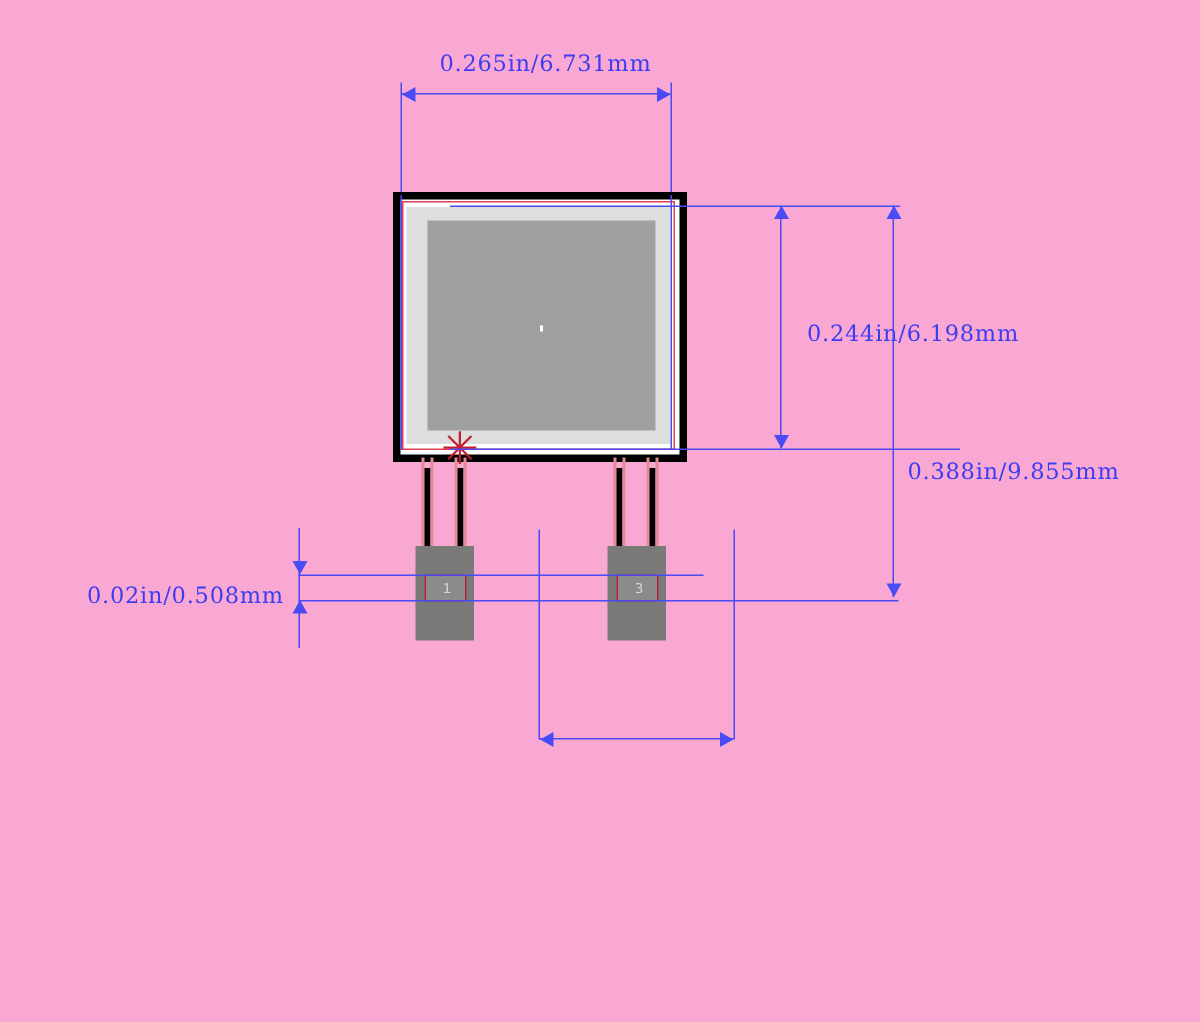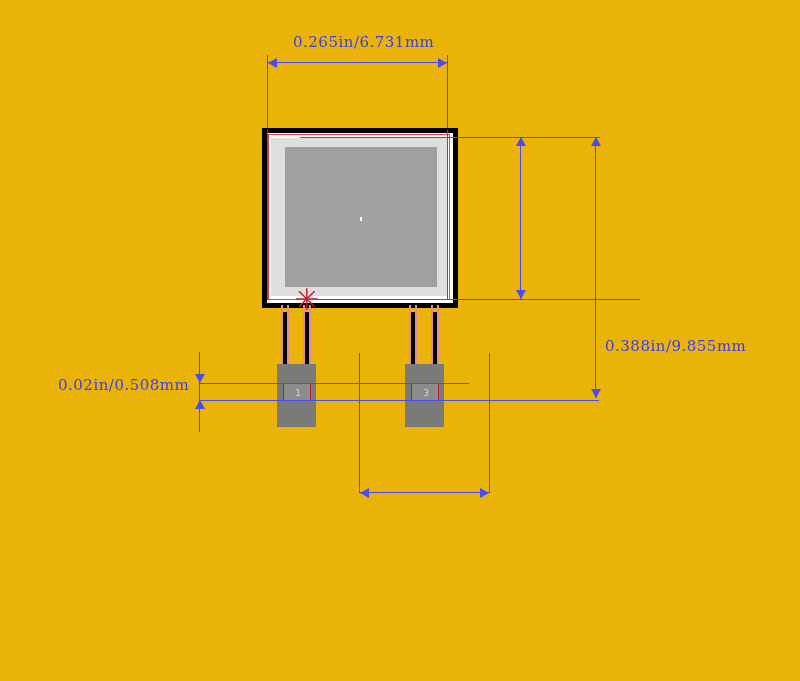--- a/index.html
+++ b/index.html
@@ -1,18 +1,18 @@
 <!DOCTYPE html>
 <html><head>
 <meta charset="utf-8">
 <style>
   html,body{margin:0;padding:0;background:#ffffff;}
   body{width:800px;height:681px;overflow:hidden;
        font-family:"DejaVu Serif",serif;}
-  #stage{position:relative;width:800px;height:681px;background:#eab308;}
+  #stage{position:relative;width:800px;height:681px;background:#f9a8d4;}
   .abs{position:absolute;}
   
   .hline{height:0;border-top-style:solid;border-top-width:1px;}
   .vline{width:0;border-left-style:solid;border-left-width:1px;}
   .dimtext{color:#3c3cf0;font-size:15px;letter-spacing:.5px;white-space:nowrap;
            font-family:"DejaVu Serif",serif;}
   .blue{border-color:#4b4bf5;}
   
   .arrow{width:0;height:0;}
   .ar-left{border-top:5px solid transparent;border-bottom:5px solid transparent;
@@ -65,25 +65,26 @@
 
   <div class="abs hline blue" style="left:300px;top:137px;width:300px;"></div>
   <div class="abs hline blue" style="left:300px;top:299px;width:340px;"></div>
 
   <div class="abs vline blue" style="left:267px;top:130px;height:170px;"></div>
   <div class="abs vline blue" style="left:447px;top:130px;height:170px;"></div>
 
   <div class="abs vline blue" style="left:520px;top:137px;height:162px;"></div>
   <div class="abs arrow ar-up" style="left:516px;top:137px;"></div>
   <div class="abs arrow ar-down" style="left:516px;top:290px;"></div>
+  <div class="abs dimtext" style="left:538px;top:213px;">0.244in/6.198mm</div>
 
   <div class="abs vline blue" style="left:595px;top:137px;height:261px;"></div>
   <div class="abs arrow ar-up" style="left:591px;top:137px;"></div>
   <div class="abs arrow ar-down" style="left:591px;top:389px;"></div>
-  <div class="abs dimtext" style="left:605px;top:305px;margin-top:32px;">0.388in/9.855mm</div>
+  <div class="abs dimtext" style="left:605px;top:305px;">0.388in/9.855mm</div>
 
   <div class="abs lead-edge" style="left:281px;top:305px;width:1.5px;height:60px;"></div>
   <div class="abs lead" style="left:283px;top:312px;width:4px;height:53px;"></div>
   <div class="abs lead-edge" style="left:287px;top:305px;width:1.5px;height:60px;"></div>
 
   <div class="abs lead-edge" style="left:303px;top:305px;width:1.5px;height:60px;"></div>
   <div class="abs lead" style="left:305px;top:312px;width:4px;height:53px;"></div>
   <div class="abs lead-edge" style="left:309px;top:305px;width:1.5px;height:60px;"></div>
 
   <div class="abs pad-block" style="left:277px;top:364px;width:39px;height:63px;">
@@ -104,21 +105,21 @@
     <div class="abs pad-hole" style="left:6px;top:19px;width:28px;height:18px;">
       <div class="abs pad-num" style="left:0;top:5px;width:28px;">3</div>
     </div>
   </div>
 
   <div class="abs vline blue" style="left:199px;top:352px;height:80px;"></div>
   <div class="abs hline blue" style="left:199px;top:383px;width:270px;"></div>
   <div class="abs hline blue" style="left:199px;top:400px;width:400px;"></div>
   <div class="abs arrow ar-down" style="left:195px;top:374px;"></div>
   <div class="abs arrow ar-up" style="left:195px;top:400px;"></div>
-  <div class="abs dimtext" style="left:58px;top:376px;">0.02in/0.508mm</div>
+  <div class="abs dimtext" style="left:58px;top:388px;">0.02in/0.508mm</div>
 
   <div class="abs vline blue" style="left:359px;top:353px;height:140px;"></div>
   <div class="abs vline blue" style="left:489px;top:353px;height:140px;"></div>
   <div class="abs hline blue" style="left:360px;top:492px;width:129px;"></div>
   <div class="abs arrow ar-left" style="left:360px;top:488px;"></div>
   <div class="abs arrow ar-right" style="left:480px;top:488px;"></div>
 
 </div>
 
 </body></html>

